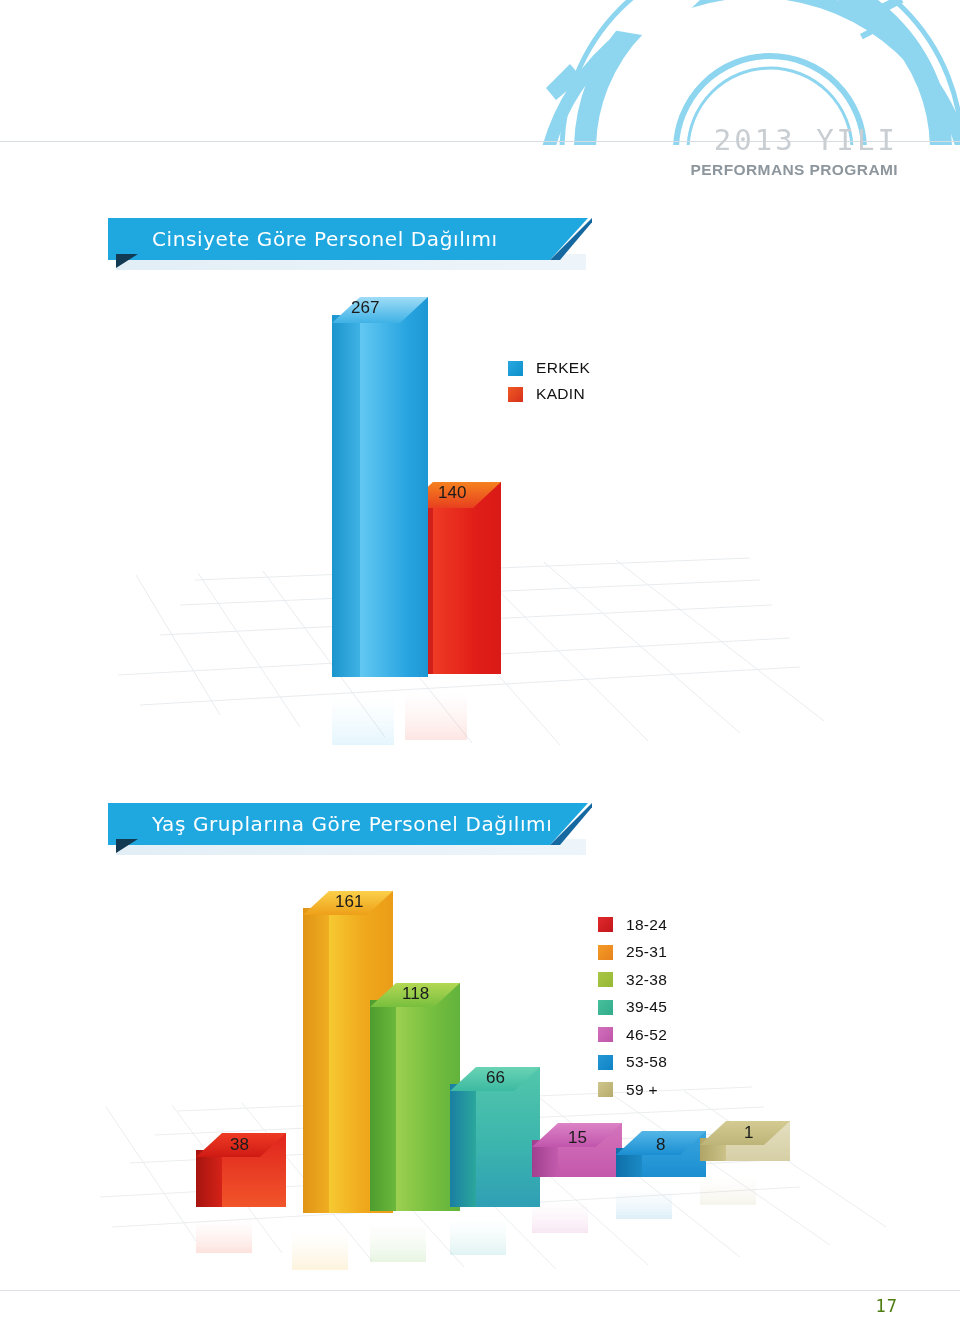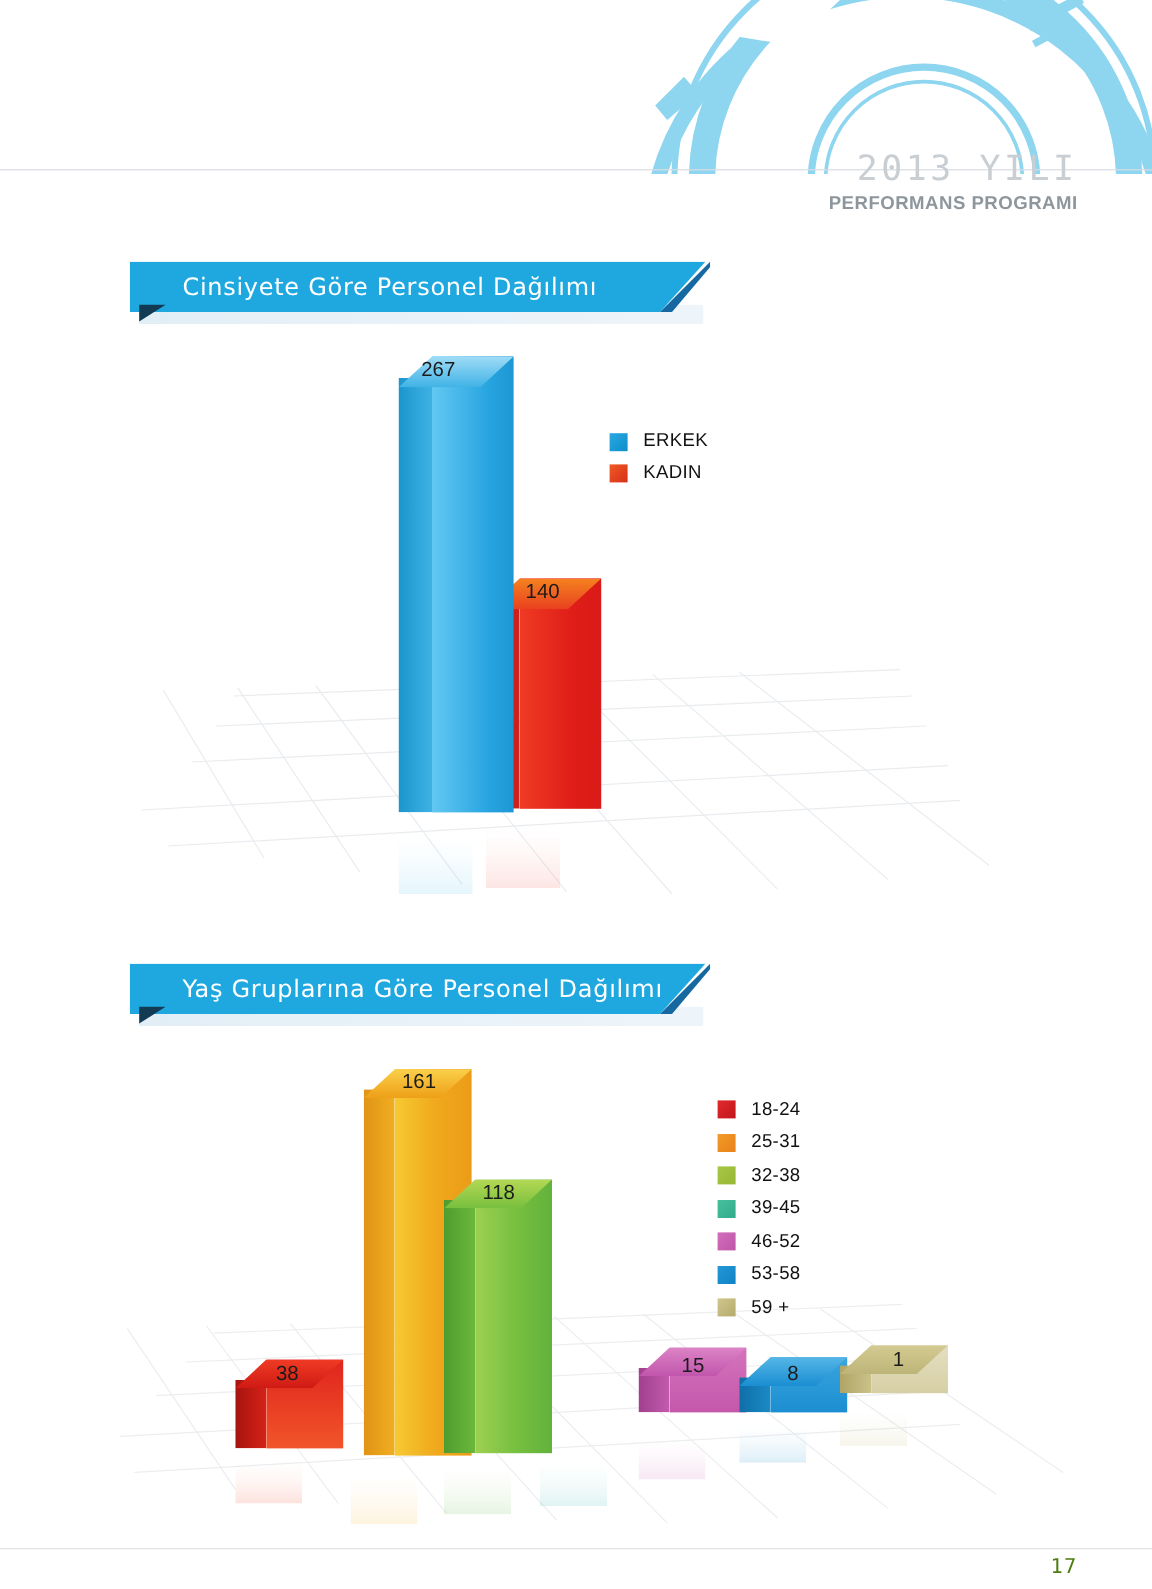--- a/index.html
+++ b/index.html
@@ -286,20 +286,31 @@
          background:linear-gradient(to right,#4e9c2e,#6cb83c);
          clip-path:polygon(0 0,100% -17px,100% 100%,0 100%);"></div>
     <div class="bar-front" style="left:26px; top:0; width:64px; height:228px;
          background:linear-gradient(to right,#9ed051,#76bf3f 55%,#62b23c);"></div>
     <div class="bar-top" style="left:0; top:0; width:90px; height:24px;
          background:linear-gradient(to bottom,#b3d854,#78bf3e);
          clip-path:polygon(26px 0, 100% 0, 64px 100%, 0 100%);"></div>
     <div class="bar-value" style="left:32px; top:1px;">118</div>
   </div>
 
+  <div class="bar3d" style="left:350px; top:192px; width:90px; height:140px; z-index:5;">
+    <div class="bar-side" style="left:0; top:17px; width:26px; height:123px;
+         background:linear-gradient(to right,#1a7fa3,#2ba79c);
+         clip-path:polygon(0 0,100% -17px,100% 100%,0 100%);"></div>
+    <div class="bar-front" style="left:26px; top:0; width:64px; height:140px;
+         background:linear-gradient(to bottom,#52c7ab,#3cb5ad 55%,#2f9fb5);"></div>
+    <div class="bar-top" style="left:0; top:0; width:90px; height:24px;
+         background:linear-gradient(to bottom,#6ad3b4,#3cbaa2);
+         clip-path:polygon(26px 0, 100% 0, 64px 100%, 0 100%);"></div>
+    <div class="bar-value" style="left:36px; top:1px;">66</div>
+  </div>
 
   <div class="bar3d" style="left:432px; top:248px; width:90px; height:62px; z-index:6;">
     <div class="bar-side" style="left:0; top:17px; width:26px; height:37px;
          background:linear-gradient(to right,#a13f8e,#c35bad);
          clip-path:polygon(0 0,100% -17px,100% 100%,0 100%);"></div>
     <div class="bar-front" style="left:26px; top:0; width:64px; height:54px;
          background:linear-gradient(to bottom,#d474bd,#c457aa);"></div>
     <div class="bar-top" style="left:0; top:0; width:90px; height:24px;
          background:linear-gradient(to bottom,#dc83c6,#c155ac);
          clip-path:polygon(26px 0, 100% 0, 64px 100%, 0 100%);"></div>

